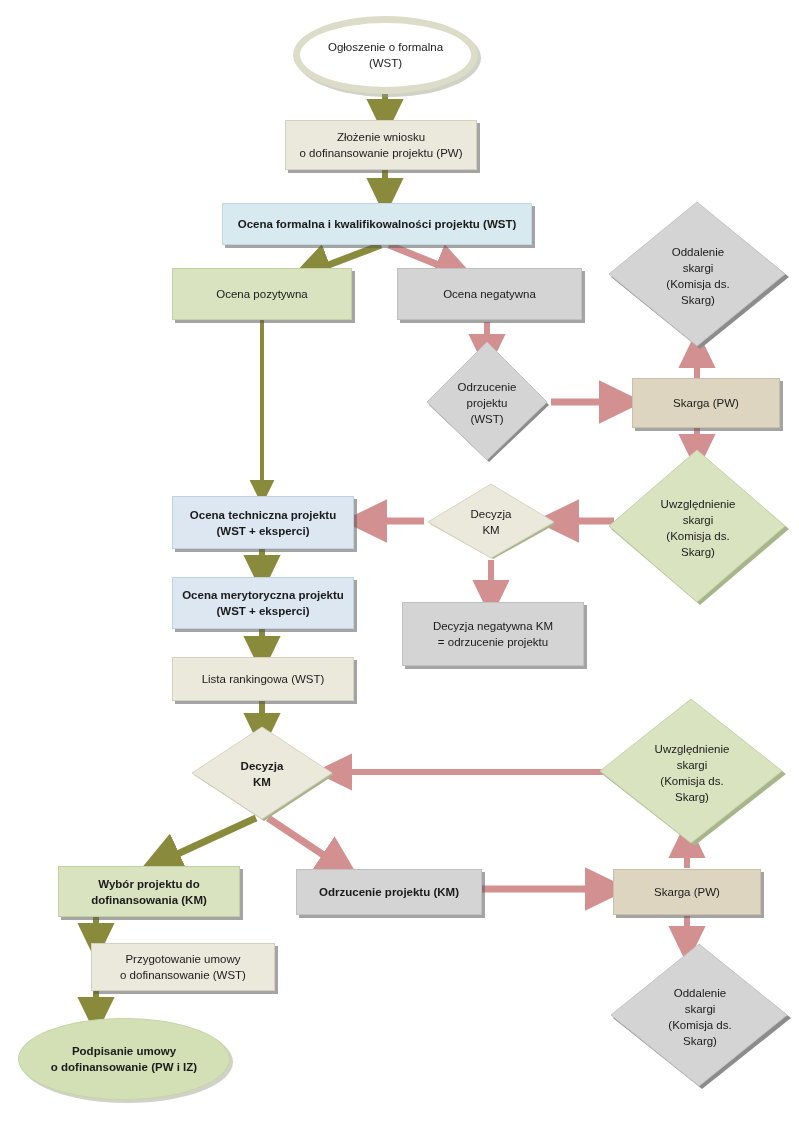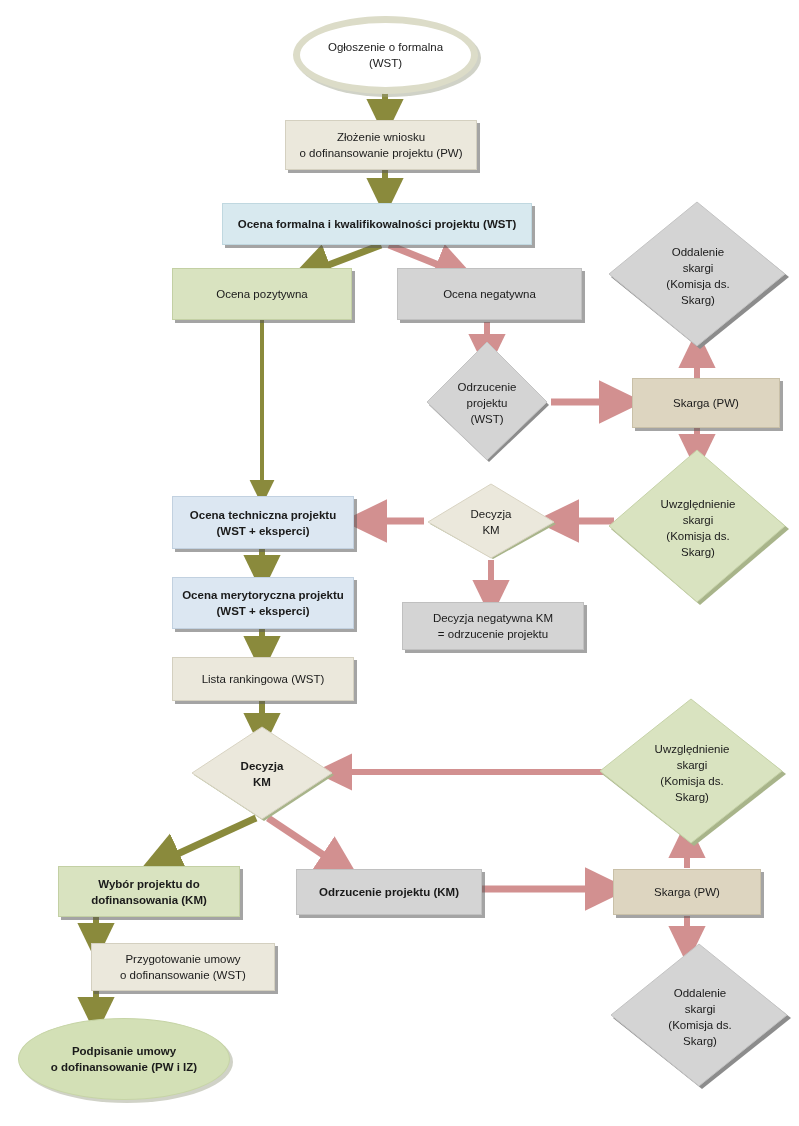--- a/index.html
+++ b/index.html
@@ -223,21 +223,21 @@
     </svg>
     <span class="lbl">Decyzja
 KM</span>
   </div>
 
   <div class="node rect blue bold" style="left:172px; top:577px; width:182px; height:52px;">
     <span class="lbl">Ocena merytoryczna projektu
 (WST + eksperci)</span>
   </div>
 
-  <div class="node rect grey" style="left:402px; top:602px; width:182px; height:48px;">
+  <div class="node rect grey" style="left:402px; top:602px; width:182px; height:64px;">
     <span class="lbl">Decyzja negatywna KM
 = odrzucenie projektu</span>
   </div>
 
   <div class="node rect cream" style="left:172px; top:657px; width:182px; height:44px;">
     <span class="lbl">Lista rankingowa (WST)</span>
   </div>
 
   <div class="node diamond bold" style="left:188px; top:725px; width:148px; height:98px;">
     <svg class="shape" viewBox="0 0 148 98" preserveAspectRatio="none">

